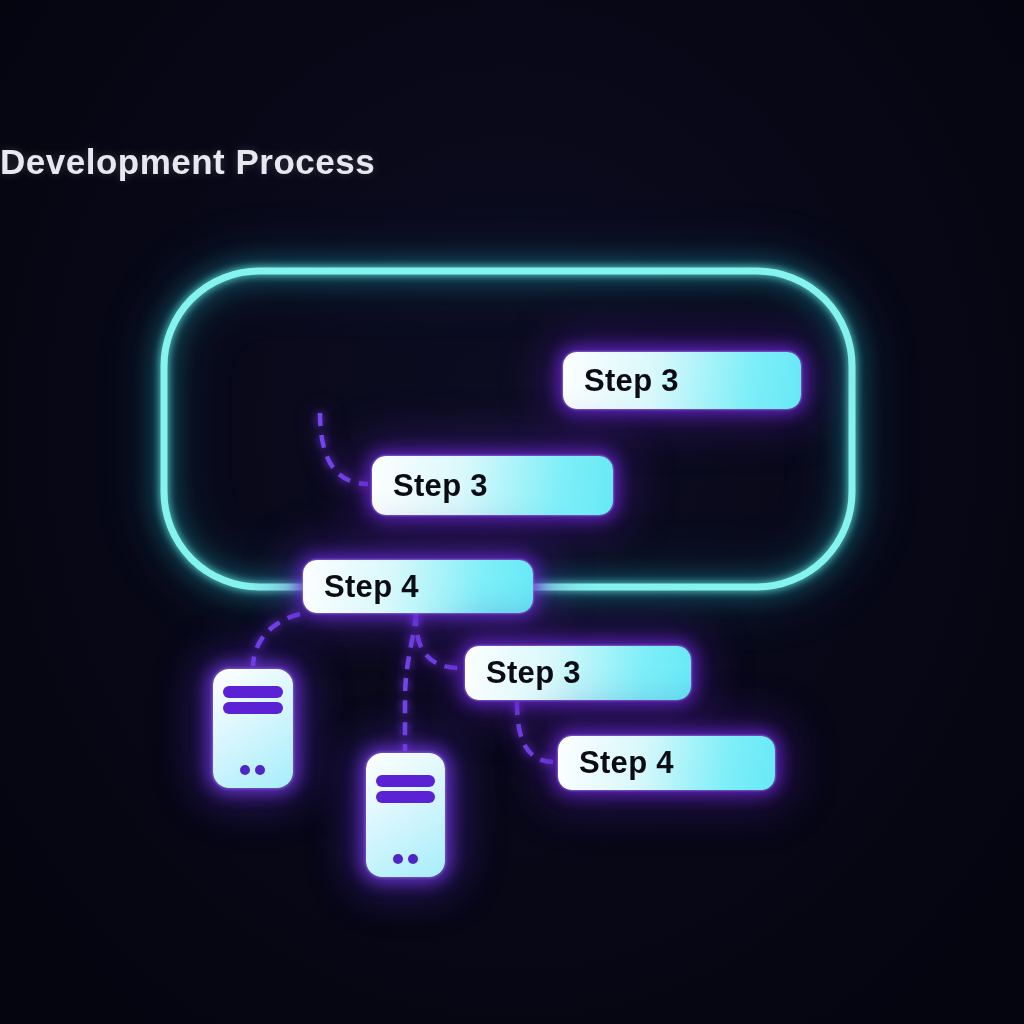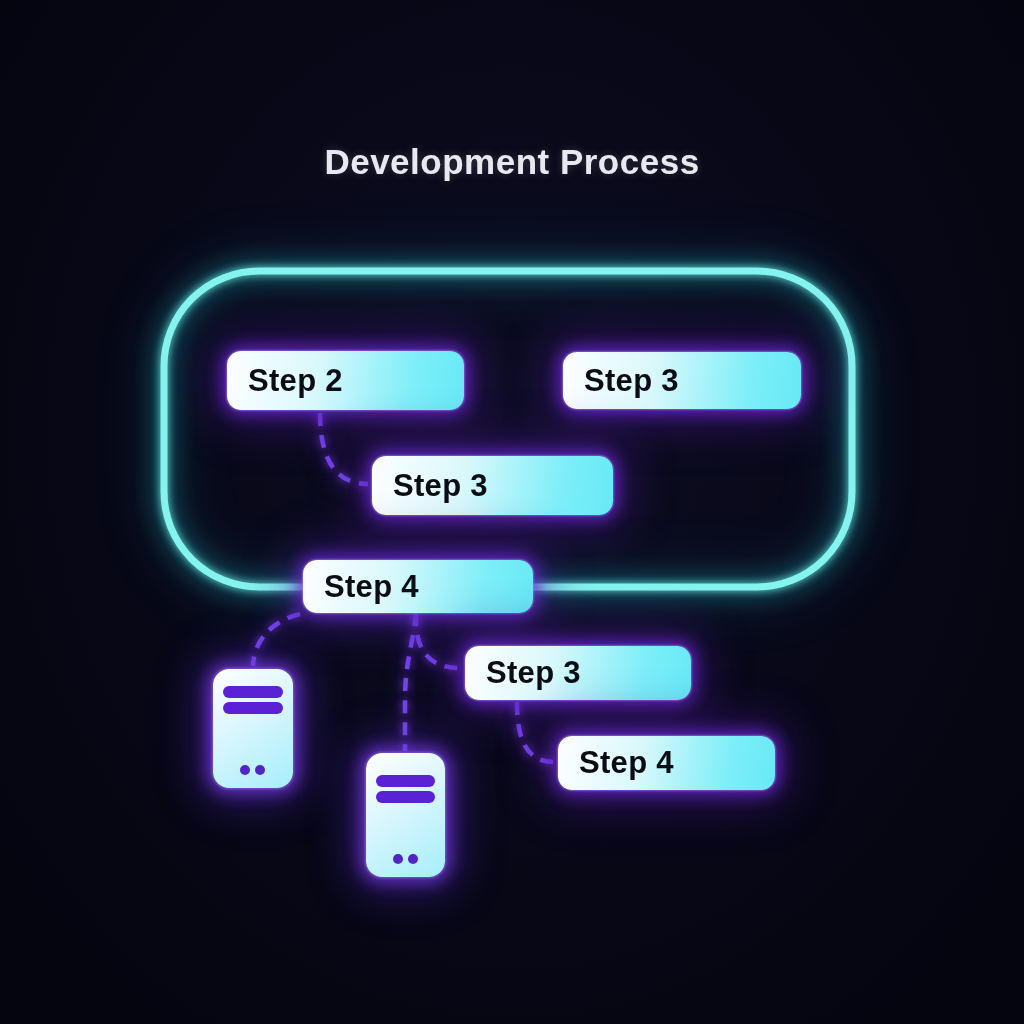--- a/index.html
+++ b/index.html
@@ -2,21 +2,21 @@
 <html><head>
 <meta charset="utf-8">
 <style>
   html,body{margin:0;padding:0;background:#05050f;}
   .stage{
     position:relative;width:1024px;height:1024px;overflow:hidden;
     background:radial-gradient(ellipse at 50% 42%, #0d0d22 0%, #070716 55%, #05050f 100%);
     font-family:"Liberation Sans", sans-serif;
   }
   .title{
-    position:absolute;top:142px;left:0;width:100%;text-align:center;
+    position:absolute;top:142px;left:0;width:100%;text-align:left;
     font-size:35px;font-weight:700;color:#e8e9f0;letter-spacing:0.5px;
     text-shadow:0 0 10px rgba(255,255,255,0.18);
   }
   .wires{position:absolute;left:0;top:0;}
   .loop{
     fill:none;stroke:#86f4ee;stroke-width:7;
     filter:drop-shadow(0 0 4px rgba(110,245,238,0.95)) drop-shadow(0 0 12px rgba(34,200,215,0.65)) drop-shadow(0 0 26px rgba(34,180,200,0.35));
   }
   .dash{
     fill:none;stroke:#7444ee;stroke-width:4.5;stroke-dasharray:13 9;
@@ -63,23 +63,20 @@
   <svg class="wires" width="1024" height="1024" viewBox="0 0 1024 1024">
     <rect class="loop" x="164" y="271" width="688" height="316" rx="95" ry="95"></rect>
     <path class="dash" d="M 320 413 C 320 450, 330 484, 368 484"></path>
     <path class="dash" d="M 300 614 C 272 621, 254 640, 253 666"></path>
     <path class="dash" d="M 416 613 C 415 642, 422 668, 461 668"></path>
     <path class="dash" d="M 416 613 C 413 645, 405 662, 405 700 L 405 751"></path>
     <path class="dash" d="M 517 702 C 517 733, 523 762, 554 762"></path>
   </svg>
 
 
-  <div class="step-box" style="left:227px;top:351px;width:237px;height:59px">
-    <span class="step-label">Step 2</span>
-  </div>
 
   <div class="step-box" style="left:563px;top:352px;width:238px;height:57px">
     <span class="step-label">Step 3</span>
   </div>
 
   <div class="step-box" style="left:372px;top:456px;width:241px;height:59px">
     <span class="step-label">Step 3</span>
   </div>
 
   <div class="step-box" style="left:303px;top:560px;width:230px;height:53px">

